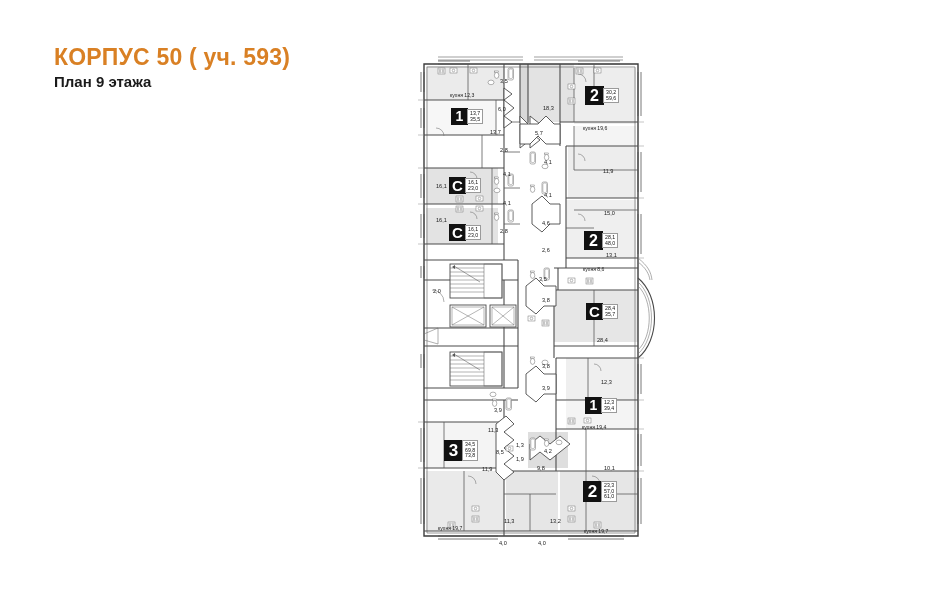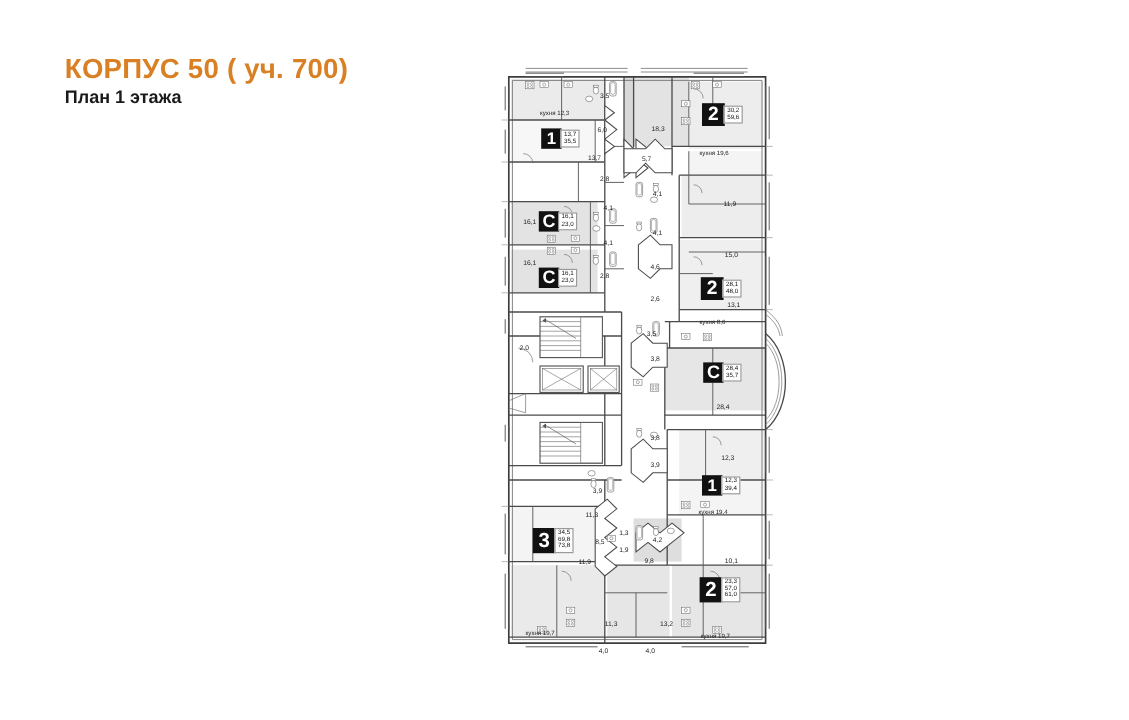--- a/index.html
+++ b/index.html
@@ -53,22 +53,22 @@
   }
   .kitchtext{
     position:absolute;color:#222;font-size:5.1px;
     white-space:nowrap;font-family:"Liberation Sans", sans-serif;
   }
 </style>
 </head>
 <body>
 
 <div id="titleblock">
-  <div class="title-line1">КОРПУС 50 ( уч. 700)</div>
-  <div class="title-line3">План 1 этажа</div>
+  <div class="title-line1">КОРПУС 50 ( уч. 593)</div>
+  <div class="title-line3">План 9 этажа</div>
 </div>
 
 <div id="plan">
 
   <svg width="270" height="545" viewBox="0 0 270 545">
     <defs>
       <g id="sink">
         <rect x="0" y="0" width="7" height="5" fill="#fff" stroke="#555" stroke-width="0.4"></rect>
         <circle cx="3.5" cy="2.5" r="1.3" fill="none" stroke="#555" stroke-width="0.4"></circle>
       </g>

